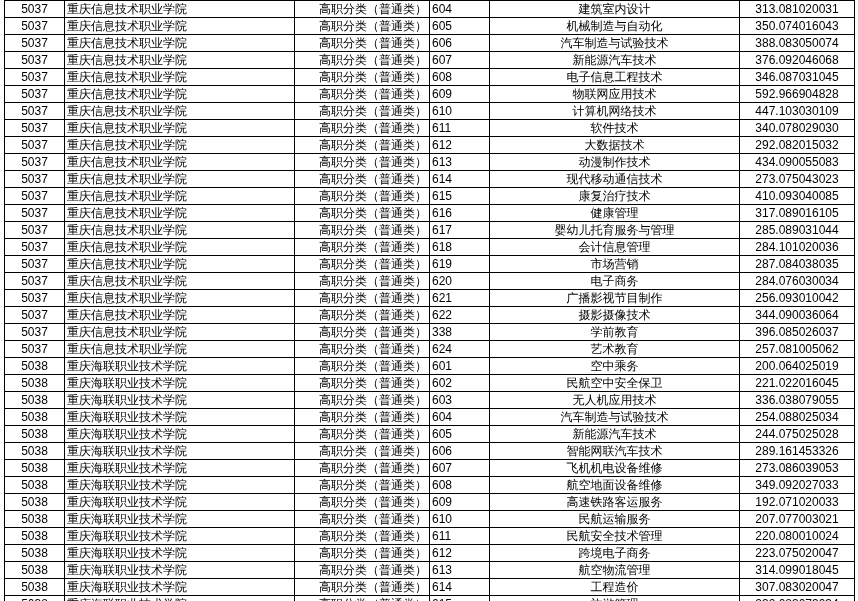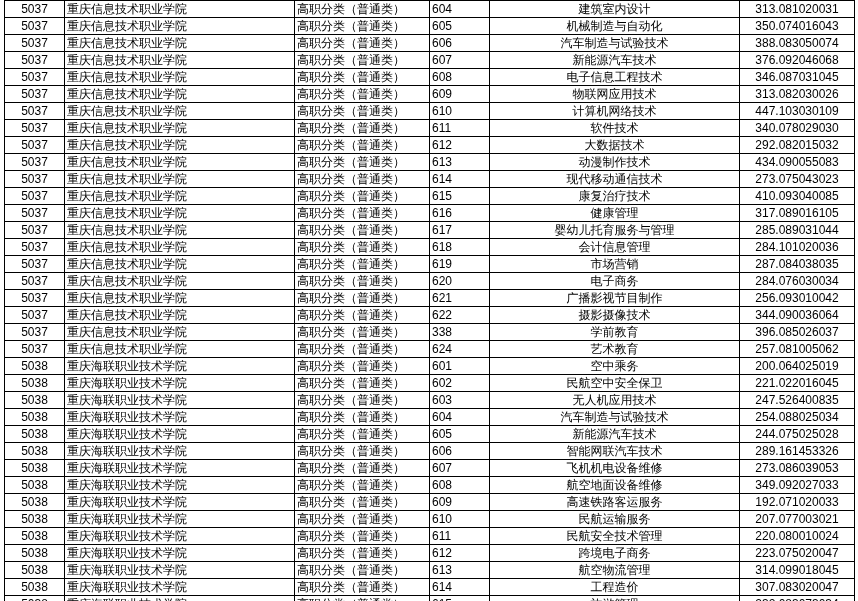--- a/index.html
+++ b/index.html
@@ -38,21 +38,21 @@
   }
   col.c-code   { width: 60px; }
   col.c-school { width: 230px; }
   col.c-cat    { width: 135px; }
   col.c-major-code { width: 60px; }
   col.c-major  { width: 250px; }
   col.c-score  { width: 115px; }
 
   td.code       { text-align: center; margin-left: 8px; }
   td.school     { font-family: "DejaVu Sans", "Liberation Sans", sans-serif; }
-  td.cat        { text-align: left; font-family: Liberation Serif, serif; }
+  td.cat        { text-align: right; font-family: Liberation Serif, serif; }
   td.major-code { text-align: left; }
   td.major      { text-align: center; font-family: "DejaVu Sans", "Liberation Sans", sans-serif; }
   td.score      { text-align: center; padding-right: 6px; }
 </style>
 </head>
 <body>
 
 <div class="sheet">
   <table class="grid">
     <colgroup>
@@ -103,21 +103,21 @@
           <td class="major-code">608</td>
           <td class="major">电子信息工程技术</td>
           <td class="score">346.087031045</td>
         </tr>
         <tr>
           <td class="code">5037</td>
           <td class="school">重庆信息技术职业学院</td>
           <td class="cat">高职分类（普通类）</td>
           <td class="major-code">609</td>
           <td class="major">物联网应用技术</td>
-          <td class="score">313.082030026</td>
+          <td class="score">592.966904828</td>
         </tr>
         <tr>
           <td class="code">5037</td>
           <td class="school">重庆信息技术职业学院</td>
           <td class="cat">高职分类（普通类）</td>
           <td class="major-code">610</td>
           <td class="major">计算机网络技术</td>
           <td class="score">447.103030109</td>
         </tr>
         <tr>
@@ -247,21 +247,21 @@
           <td class="major-code">602</td>
           <td class="major">民航空中安全保卫</td>
           <td class="score">221.022016045</td>
         </tr>
         <tr>
           <td class="code">5038</td>
           <td class="school">重庆海联职业技术学院</td>
           <td class="cat">高职分类（普通类）</td>
           <td class="major-code">603</td>
           <td class="major">无人机应用技术</td>
-          <td class="score">247.526400835</td>
+          <td class="score">336.038079055</td>
         </tr>
         <tr>
           <td class="code">5038</td>
           <td class="school">重庆海联职业技术学院</td>
           <td class="cat">高职分类（普通类）</td>
           <td class="major-code">604</td>
           <td class="major">汽车制造与试验技术</td>
           <td class="score">254.088025034</td>
         </tr>
         <tr>

